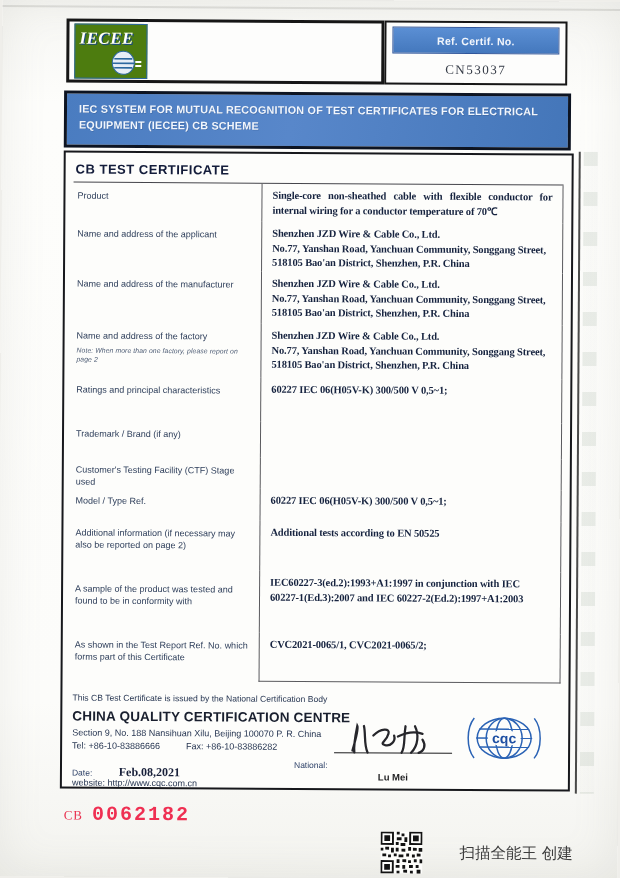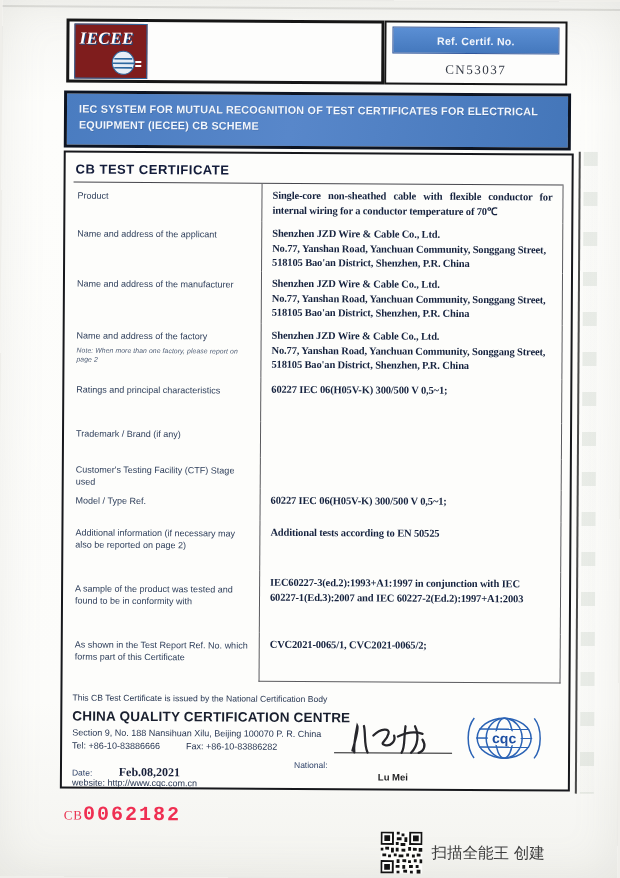--- a/index.html
+++ b/index.html
@@ -18,21 +18,21 @@
     background:repeating-linear-gradient(180deg,rgba(130,150,130,.16) 0 14px,rgba(200,205,198,.05) 14px 40px);}
 
   
   .logo-box{position:absolute;left:64px;top:20px;width:318px;height:64px;border:3px solid #161616;background:#fdfdfc;
     box-sizing:border-box;display:flex;align-items:center;gap:5px;padding-left:5px;}
   .iec-logo{width:57px;height:53px;background:#3d86c9;border:1px solid #2d689f;position:relative;flex:0 0 auto;}
   .iec-word{position:absolute;top:1px;left:5px;font-weight:bold;font-size:25px;color:#fff;letter-spacing:1px;}
   .iec-line1{position:absolute;left:6px;right:11px;bottom:15px;height:3.5px;background:#fff;}
   .iec-line2{position:absolute;left:6px;right:16px;bottom:9px;height:2.2px;background:#fff;}
   .iec-dot{position:absolute;right:8px;bottom:6px;width:7px;height:7px;border-radius:50%;background:#fff;}
-  .iecee-logo{width:71px;height:53px;background:#7f1d1d;border:1px solid #2d689f;position:relative;overflow:hidden;flex:0 0 auto;}
+  .iecee-logo{width:71px;height:53px;background:#4d7c0f;border:1px solid #2d689f;position:relative;overflow:hidden;flex:0 0 auto;}
   .iecee-word{position:absolute;top:4px;left:4px;font-style:italic;font-weight:bold;font-size:17px;color:#fff;
     font-family:"Liberation Serif", serif;text-shadow:1.2px 1.2px 0 #1b4a80;letter-spacing:.5px;}
   .iecee-globe{position:absolute;right:4px;bottom:2px;}
 
   .ref-box{position:absolute;left:382px;top:20px;width:183px;height:64px;border:2.5px solid #161616;background:#fdfdfc;box-sizing:border-box;}
   .ref-bar{margin:4px 6px 0;height:25px;background:linear-gradient(#5b8fd4,#4478bd);border:1px solid #30569b;
     color:#f2f6fc;font-weight:bold;font-size:10.5px;display:flex;align-items:center;justify-content:center;letter-spacing:.3px;}
   .ref-no{margin-top:8px;text-align:center;font-family:"Liberation Serif", serif;font-size:13px;color:#353b46;letter-spacing:1.5px;}
 
   .banner{position:absolute;left:62px;top:92px;width:507px;height:57px;box-sizing:border-box;
@@ -67,25 +67,25 @@
   .date-label{font-size:8.5px;color:#2b3f66;}
   .date-value{font-size:12px;font-weight:bold;font-family:"Liberation Serif", serif;color:#18203a;margin-left:22px;}
   .sig-label{position:absolute;left:224px;bottom:16px;font-size:8.5px;color:#2b3f66;}
   .sig-block{position:absolute;left:264px;bottom:4px;width:118px;text-align:center;}
   .sig-strokes{display:block;margin:0 auto -3px;}
   .sig-rule{border-top:1.6px solid #1d1d1f;}
   .sig-name{font-size:9.5px;font-weight:bold;color:#1d1d1f;margin-top:18px;}
   .cqc{position:absolute;right:14px;top:28px;}
 
   
-  .stamp{position:absolute;left:66px;top:804px;display:flex;align-items:flex-end;}
+  .stamp{position:absolute;left:66px;top:804px;display:flex;align-items:flex-end;gap:9px;}
   .stamp-prefix{font-family:"Liberation Serif", serif;font-size:13px;color:#e9314f;letter-spacing:1px;padding-bottom:2px;}
   .stamp-serial{font-family:"Liberation Mono", monospace;font-weight:bold;font-size:20px;color:#ef2f52;letter-spacing:2px;}
   .qr-wrap{position:absolute;left:383px;top:831px;display:flex;align-items:center;gap:9px;}
-  .qr-text{font-size:15.5px;color:#3d3d3d;font-family:"DejaVu Sans", sans-serif;}
+  .qr-text{font-size:15.5px;color:#3d3d3d;font-family:"DejaVu Sans", sans-serif;margin-left:28px;}
 </style>
 </head>
 <body>
 
 <div class="sheet">
   <div class="top-streak"></div>
   <div class="edge-line"></div>
   <div class="edge-noise"></div>
 
   <div class="logo-box">

